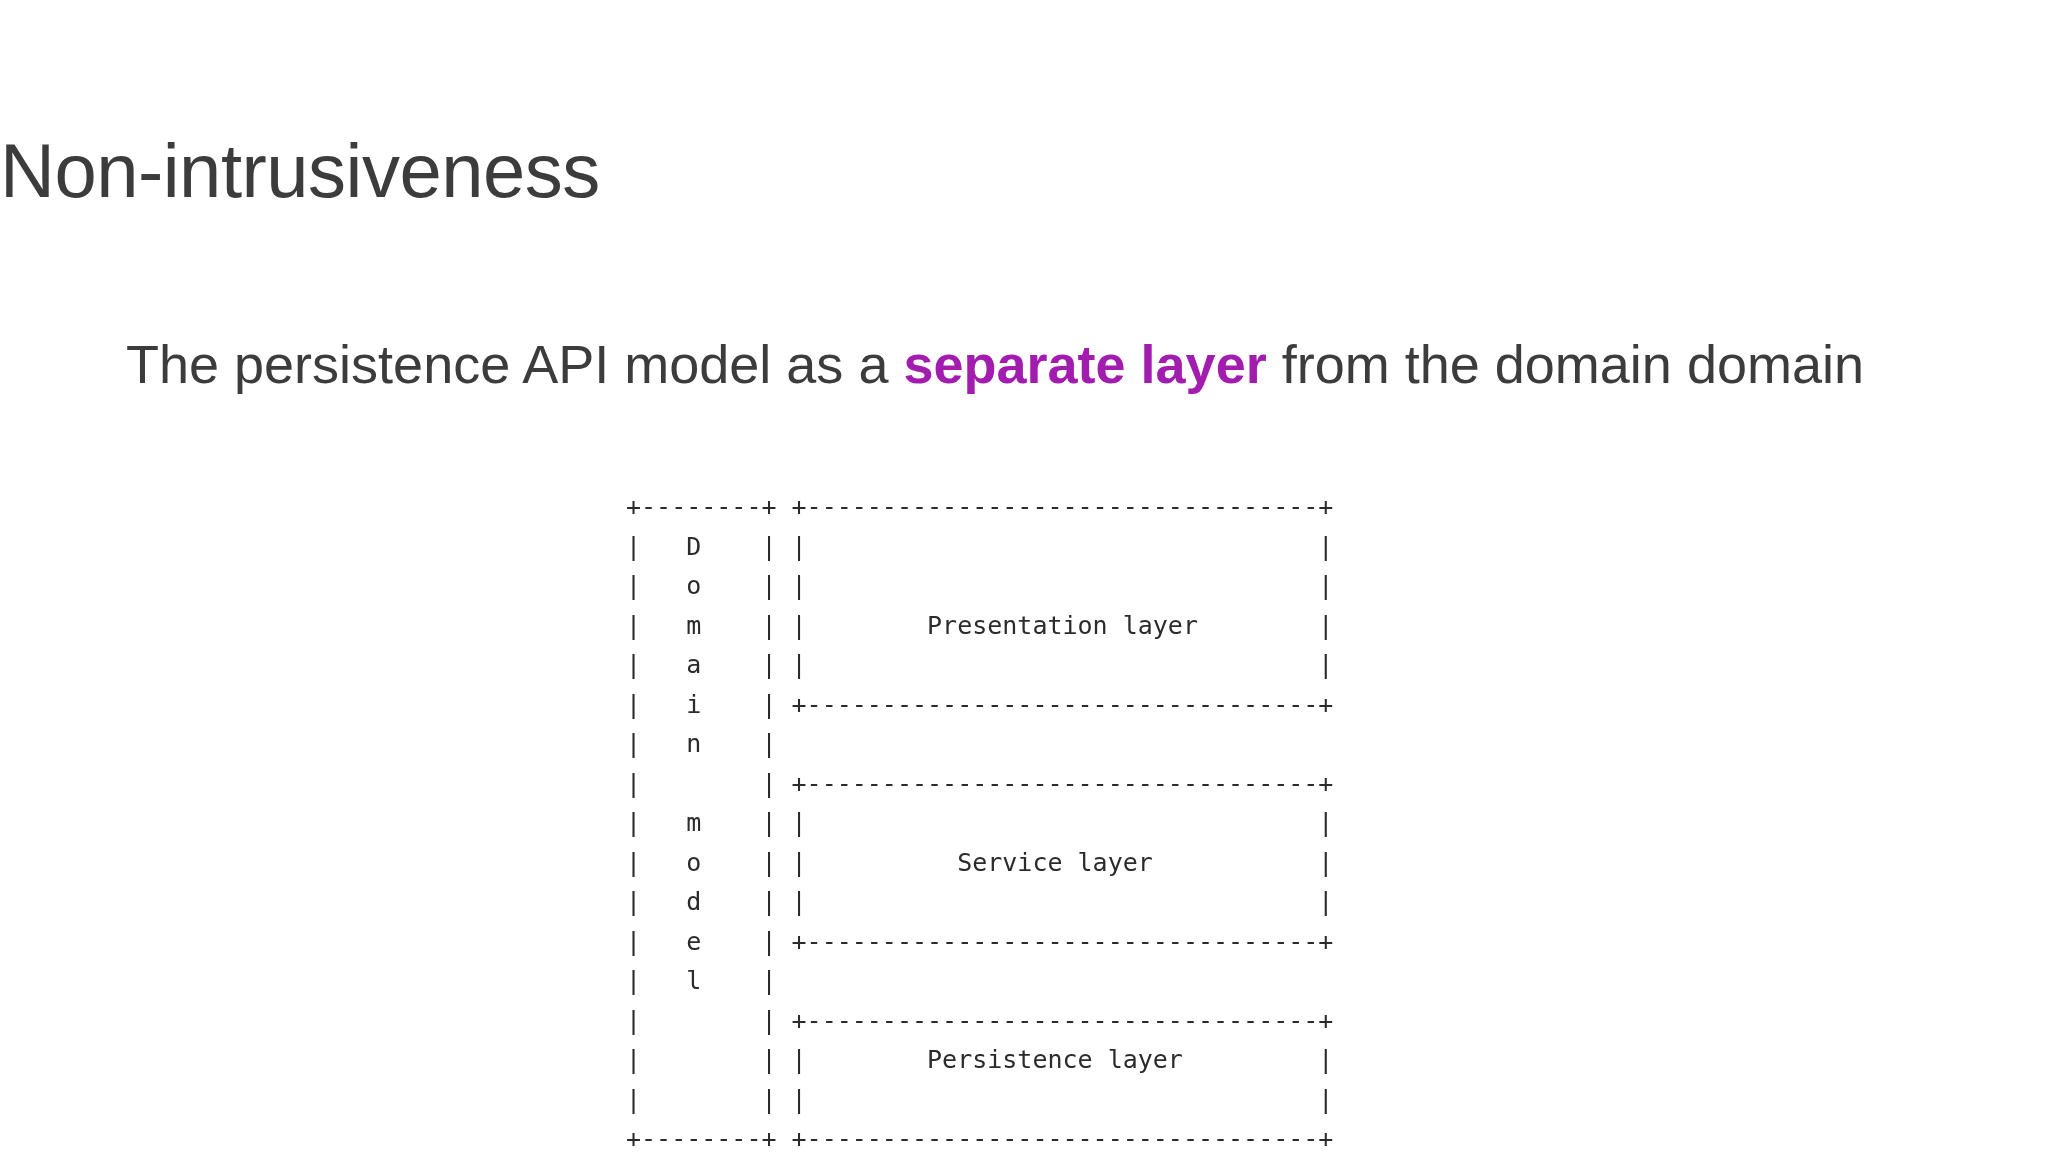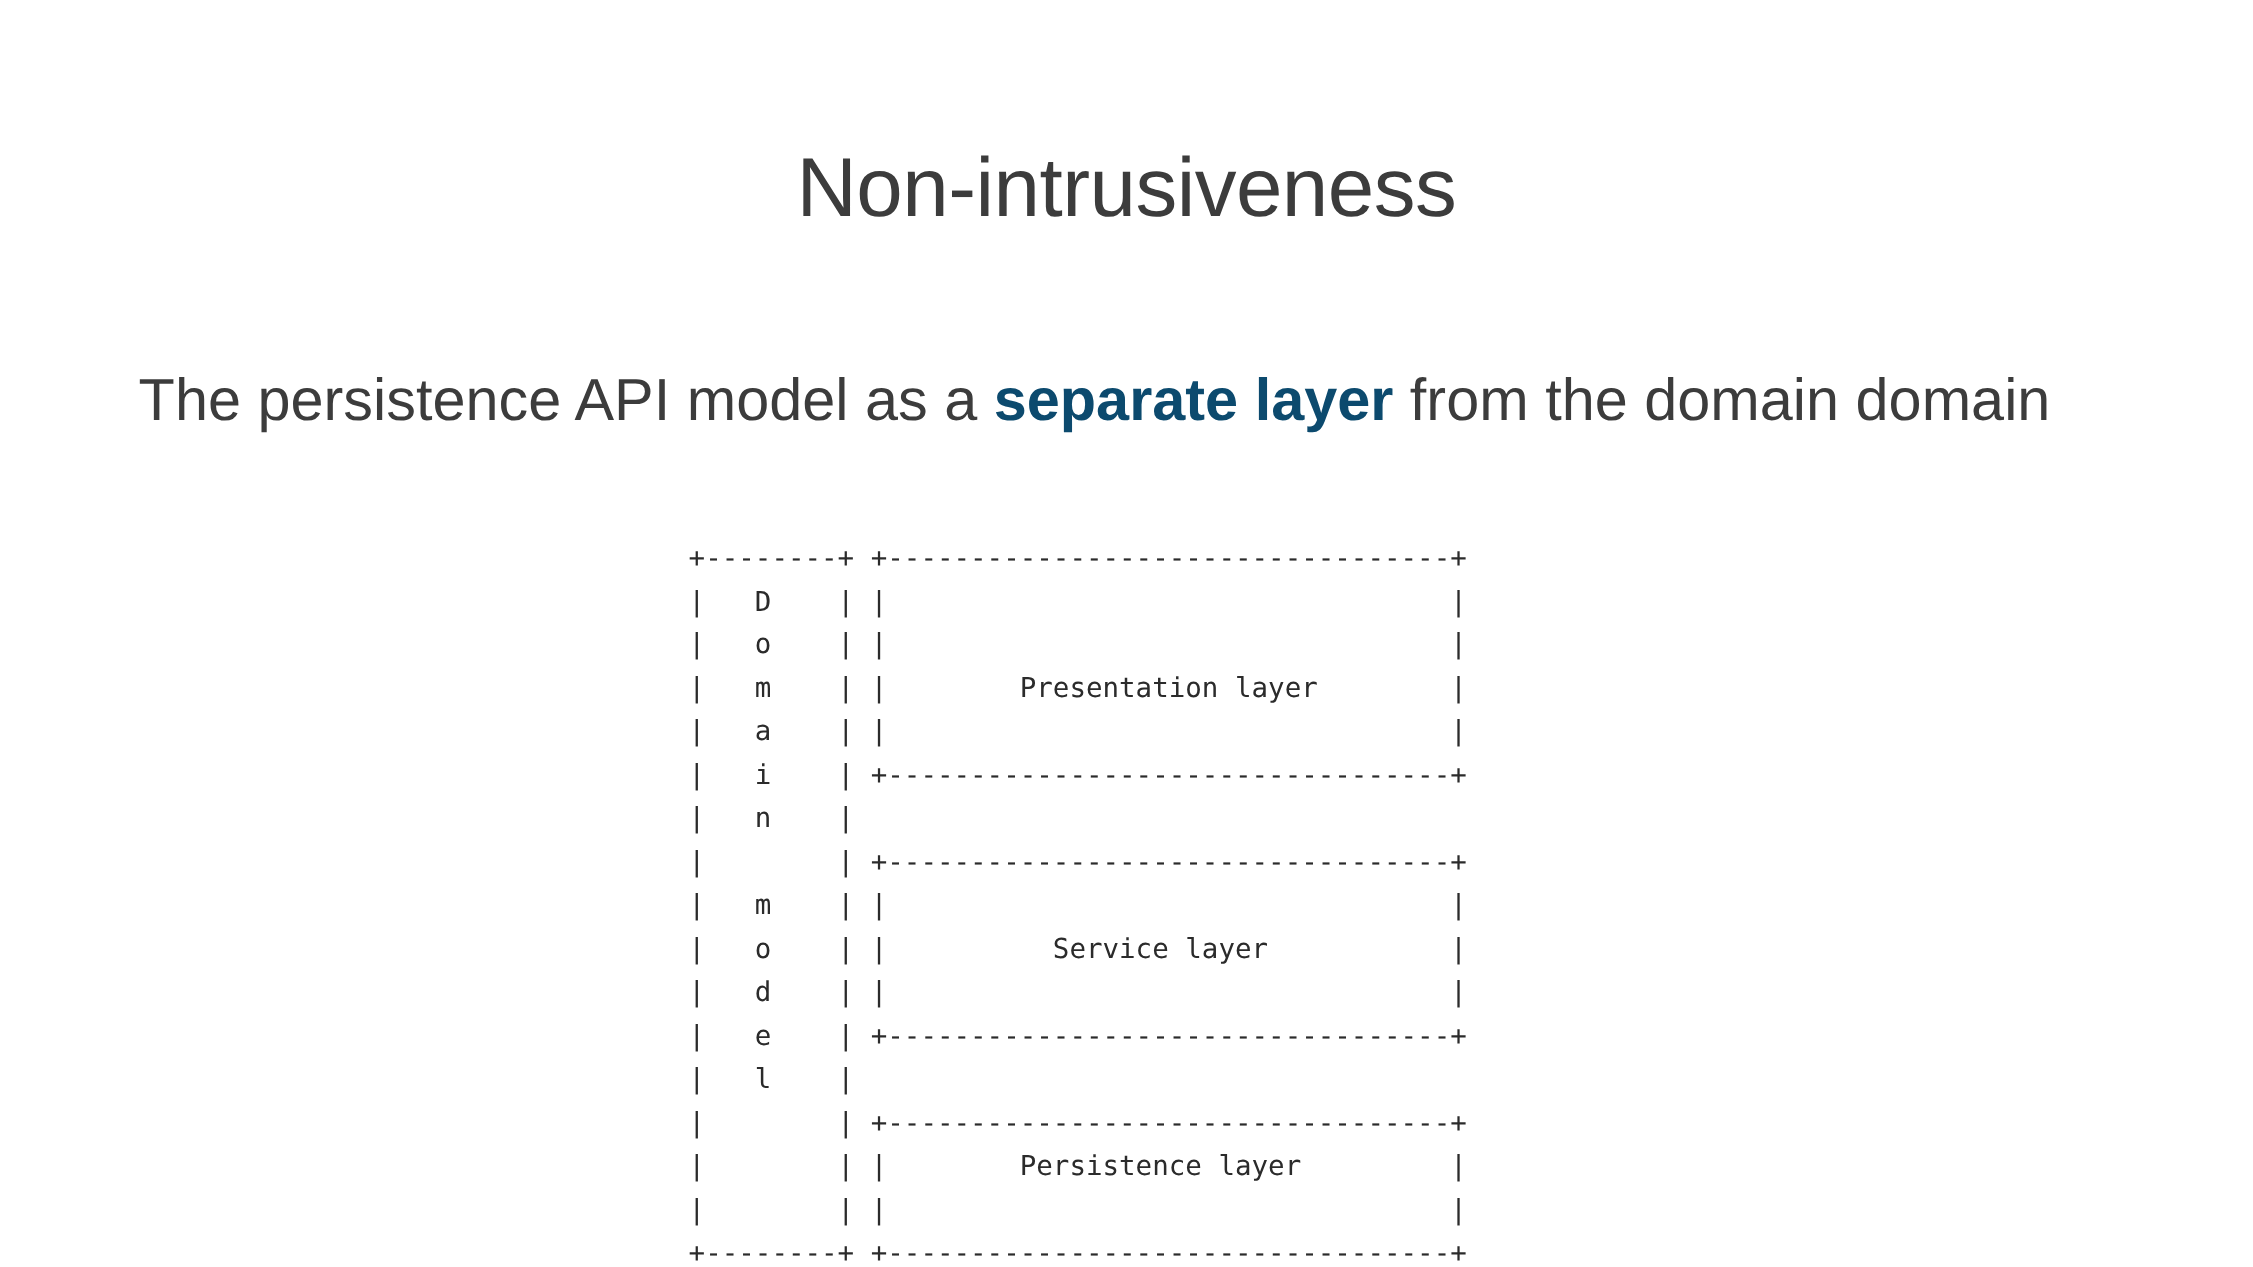--- a/index.html
+++ b/index.html
@@ -21,21 +21,20 @@
     position: absolute;
     inset: 0;
   }
 
   
   .slide-title {
     position: absolute;
     top: 82px;
     left: 0;
     width: 2048px;
-    text-align: center;
     font-size: 76px;
     font-weight: 400;
     line-height: 1.0;
     letter-spacing: -0.5px;
     color: #3c3c3c;
     white-space: nowrap;
   }
 
   
   .slide-body {
@@ -43,21 +42,21 @@
     top: 272px;
     left: 126px;
     width: 1790px;
     font-size: 54px;
     font-weight: 400;
     line-height: 1.42;
     color: #3c3c3c;
   }
   .slide-body .em {
     font-weight: 700;
-    color: #0c4a6e;
+    color: #a21caf;
   }
 
   
   .ascii-diagram {
     position: absolute;
     top: 487px;
     left: 626px;
     font-family: "DejaVu Sans Mono", "Liberation Mono", monospace;
     font-size: 25px;
     line-height: 39.5px;

